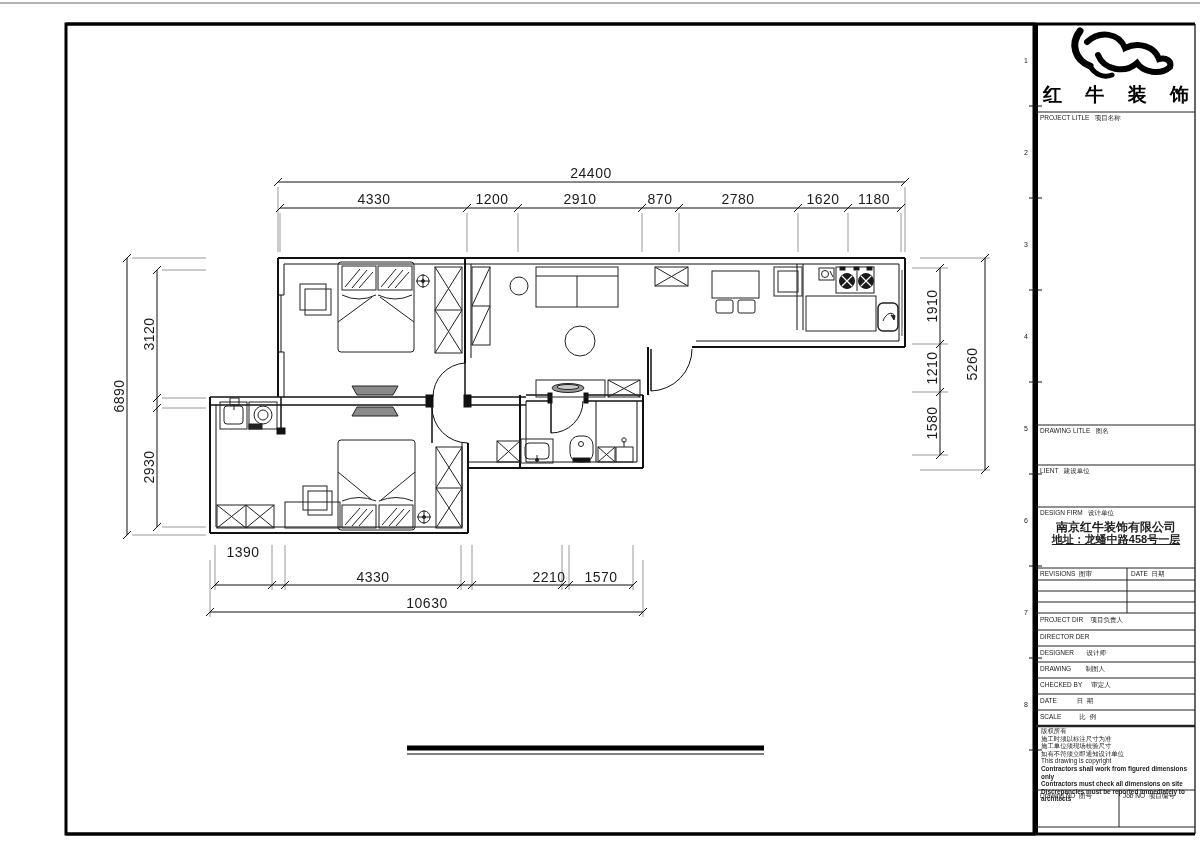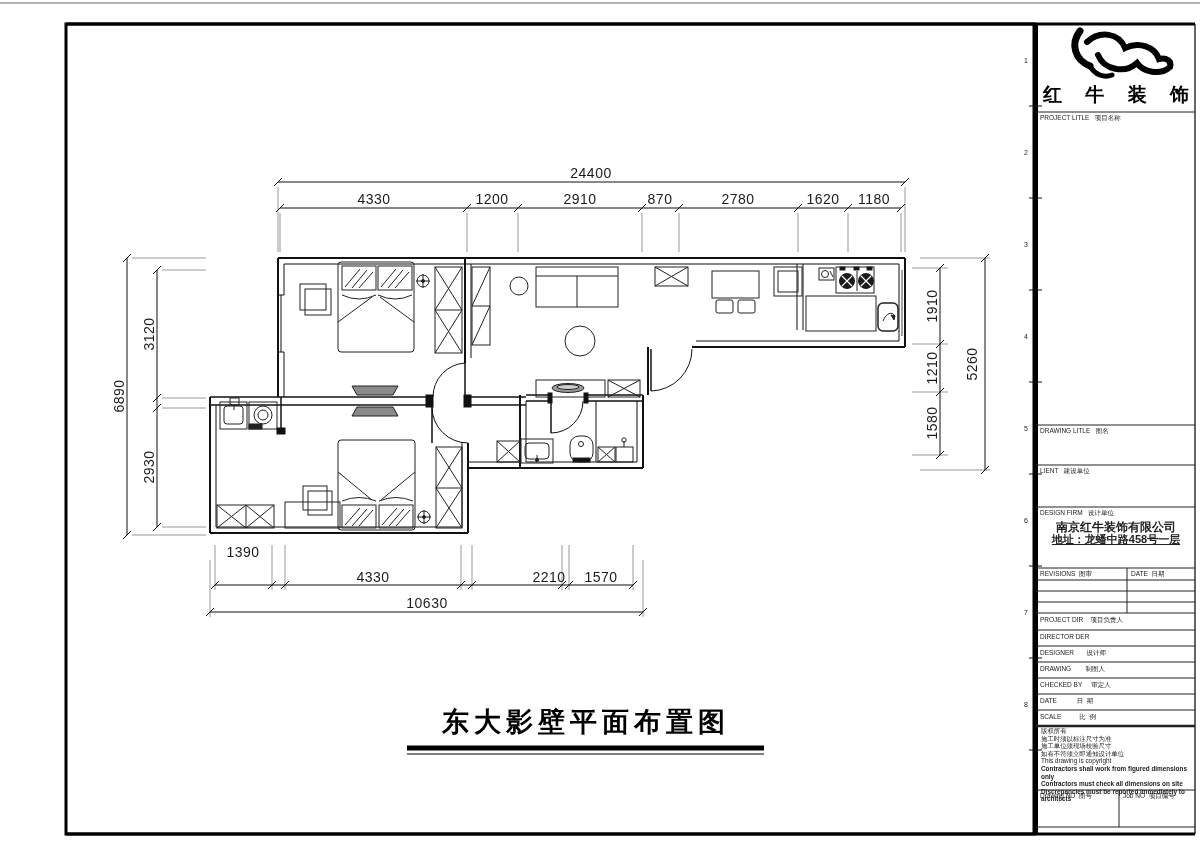--- a/index.html
+++ b/index.html
@@ -371,21 +371,20 @@
 <span class="dim v" style="left:932px;top:306px;">1910</span>
 <span class="dim v" style="left:932px;top:368px;">1210</span>
 <span class="dim v" style="left:932px;top:423px;">1580</span>
 <span class="dim v" style="left:972px;top:364px;">5260</span>
 <span class="dim" style="left:243px;top:552px;">1390</span>
 <span class="dim" style="left:373px;top:577px;">4330</span>
 <span class="dim" style="left:517px;top:577px;margin-left:32px;">2210</span>
 <span class="dim" style="left:601px;top:577px;">1570</span>
 <span class="dim" style="left:427px;top:603px;">10630</span>
 
-<div class="plan-title" style="left:586px;top:704px;">东大影壁平面布置图</div>
 
 <div class="logo-text">
   <span>红</span>
   <span>牛</span>
   <span>装</span>
   <span>饰</span>
 </div>
 
 <span class="tb-label" style="left:1040px;top:114px;">PROJECT LITLE   项目名称</span>
 <span class="tb-label" style="left:1040px;top:427px;">DRAWING LITLE   图名</span>

